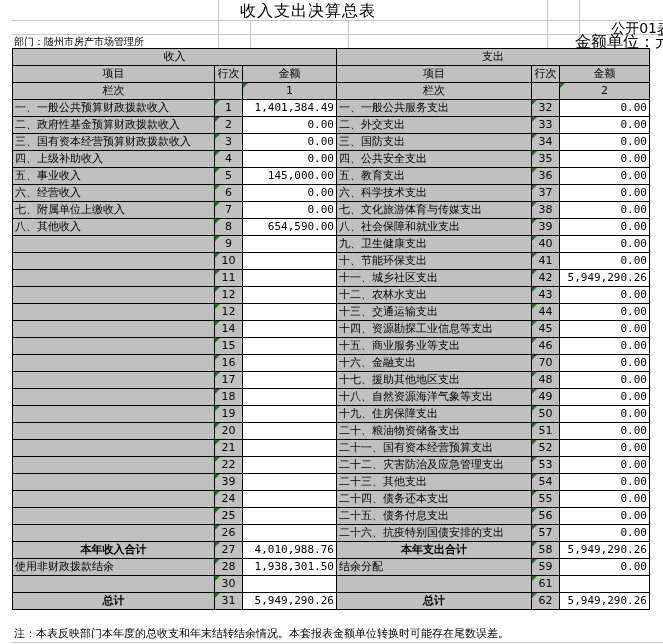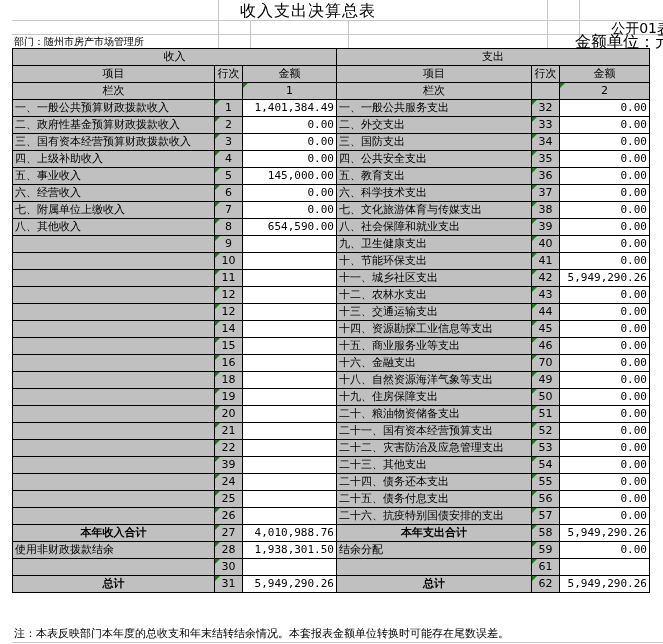--- a/index.html
+++ b/index.html
@@ -207,20 +207,28 @@
         <tr>
           <td class="gray item-text"></td>
           <td class="gray center tri">16</td>
           <td class="white right"></td>
           <td class="gray item-text">十六、金融支出</td>
           <td class="gray center tri">70</td>
           <td class="white right">0.00</td>
         </tr>
         <tr>
           <td class="gray item-text"></td>
+          <td class="gray center tri">17</td>
+          <td class="white right"></td>
+          <td class="gray item-text">十七、援助其他地区支出</td>
+          <td class="gray center tri">48</td>
+          <td class="white right">0.00</td>
+        </tr>
+        <tr>
+          <td class="gray item-text"></td>
           <td class="gray center tri">18</td>
           <td class="white right"></td>
           <td class="gray item-text">十八、自然资源海洋气象等支出</td>
           <td class="gray center tri">49</td>
           <td class="white right">0.00</td>
         </tr>
         <tr>
           <td class="gray item-text"></td>
           <td class="gray center tri">19</td>
           <td class="white right"></td>

